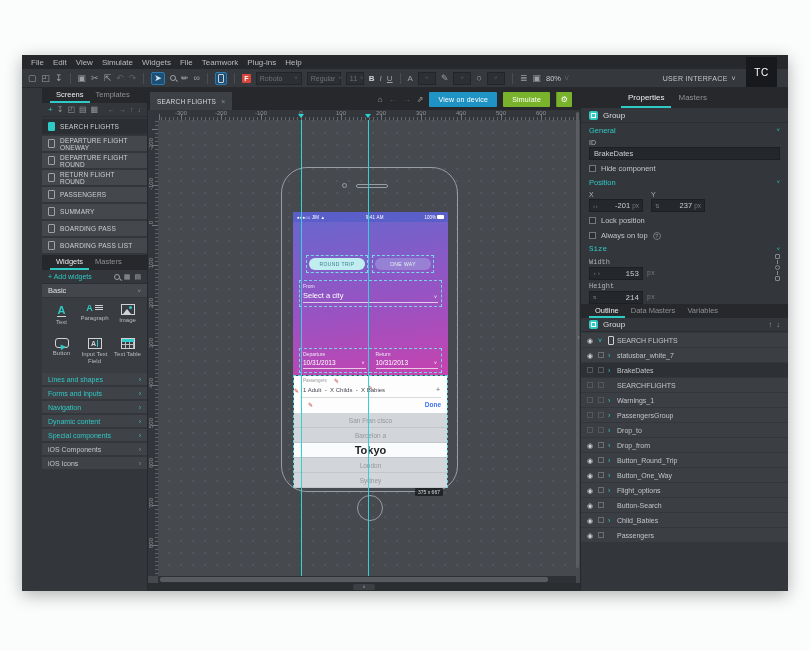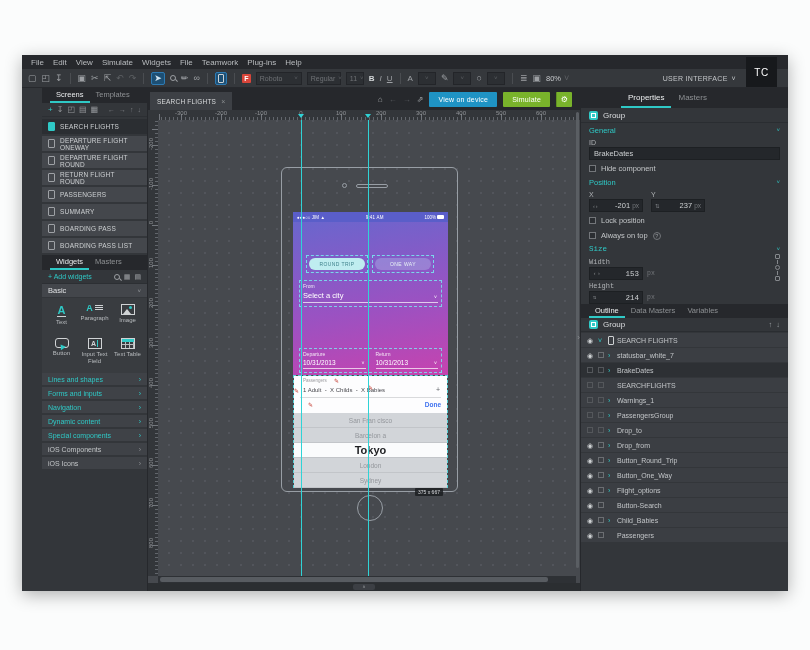--- a/index.html
+++ b/index.html
@@ -89,21 +89,21 @@
   .hruler::before{content:"";position:absolute;left:0;right:0;bottom:0;height:3px;background:repeating-linear-gradient(90deg,#62666c 0 1px,transparent 1px 4px);background-position:3px 0;}
   .hruler::after{content:"";position:absolute;left:0;right:0;bottom:0;height:6px;background:repeating-linear-gradient(90deg,#73777d 0 1px,transparent 1px 40px);background-position:23px 0;}
   .hlab{position:absolute;top:0px;font-size:6px;color:#8f9296;transform:translateX(-50%);z-index:2;}
   .hmark{position:absolute;top:4px;width:0;height:0;border-left:3px solid transparent;border-right:3px solid transparent;border-top:4px solid #2fd3d6;z-index:4;}
   .vruler{position:absolute;left:0;top:10px;bottom:0;width:10px;background:#33363a;z-index:2;}
   .vruler::before{content:"";position:absolute;top:0;bottom:0;right:0;width:3px;background:repeating-linear-gradient(180deg,#62666c 0 1px,transparent 1px 4px);background-position:0 1px;}
   .vruler::after{content:"";position:absolute;top:0;bottom:0;right:0;width:6px;background:repeating-linear-gradient(180deg,#73777d 0 1px,transparent 1px 40px);background-position:0 25px;}
   .vlab{position:absolute;left:0px;font-size:6px;color:#8f9296;writing-mode:vertical-rl;transform:rotate(180deg);}
   .viewport{position:absolute;left:10px;top:10px;right:0;bottom:0;background-color:#46494e;background-image:radial-gradient(#565a60 .6px,transparent 1px);background-size:12px 12px;background-position:5px 7px;overflow:hidden;}
   .guide{position:absolute;top:0;bottom:0;width:1px;background:#2fd3d6;z-index:30;}
-  .phone{position:absolute;left:123px;top:47px;width:177px;height:325px;border:1px solid #989ea5;border-radius:6px;}
+  .phone{position:absolute;left:123px;top:47px;width:177px;height:325px;border:1px solid #989ea5;border-radius:26px;}
   .cam{position:absolute;left:60px;top:15px;width:5px;height:5px;border:1px solid #989ea5;border-radius:50%;}
   .speaker{position:absolute;left:74px;top:16px;width:32px;height:4px;border:1px solid #989ea5;border-radius:2px;}
   .homebtn{position:absolute;left:75px;top:327px;width:26px;height:26px;border:1px solid #989ea5;border-radius:50%;}
   .screen{position:absolute;left:11px;top:44px;width:155px;height:276px;display:flex;flex-direction:column;}
   .sbar{height:10px;background:#5a5ec9;color:#fff;font-size:4.5px;display:flex;align-items:center;justify-content:space-between;padding:0 4px;flex:none;}
   .sbar .mid{letter-spacing:.2px;}
   .batt{display:inline-block;width:7px;height:4px;background:#fff;border-radius:1px;margin-left:1px;vertical-align:middle;}
   .grad{height:153px;background:linear-gradient(170deg,#6a66cd 0%,#9a52c2 55%,#c643af 100%);position:relative;flex:none;}
   .pillwrap{position:absolute;top:33px;height:18px;border:1px dashed rgba(120,238,242,.85);padding:2px;}
   .pw1{left:13px;width:62px;}

